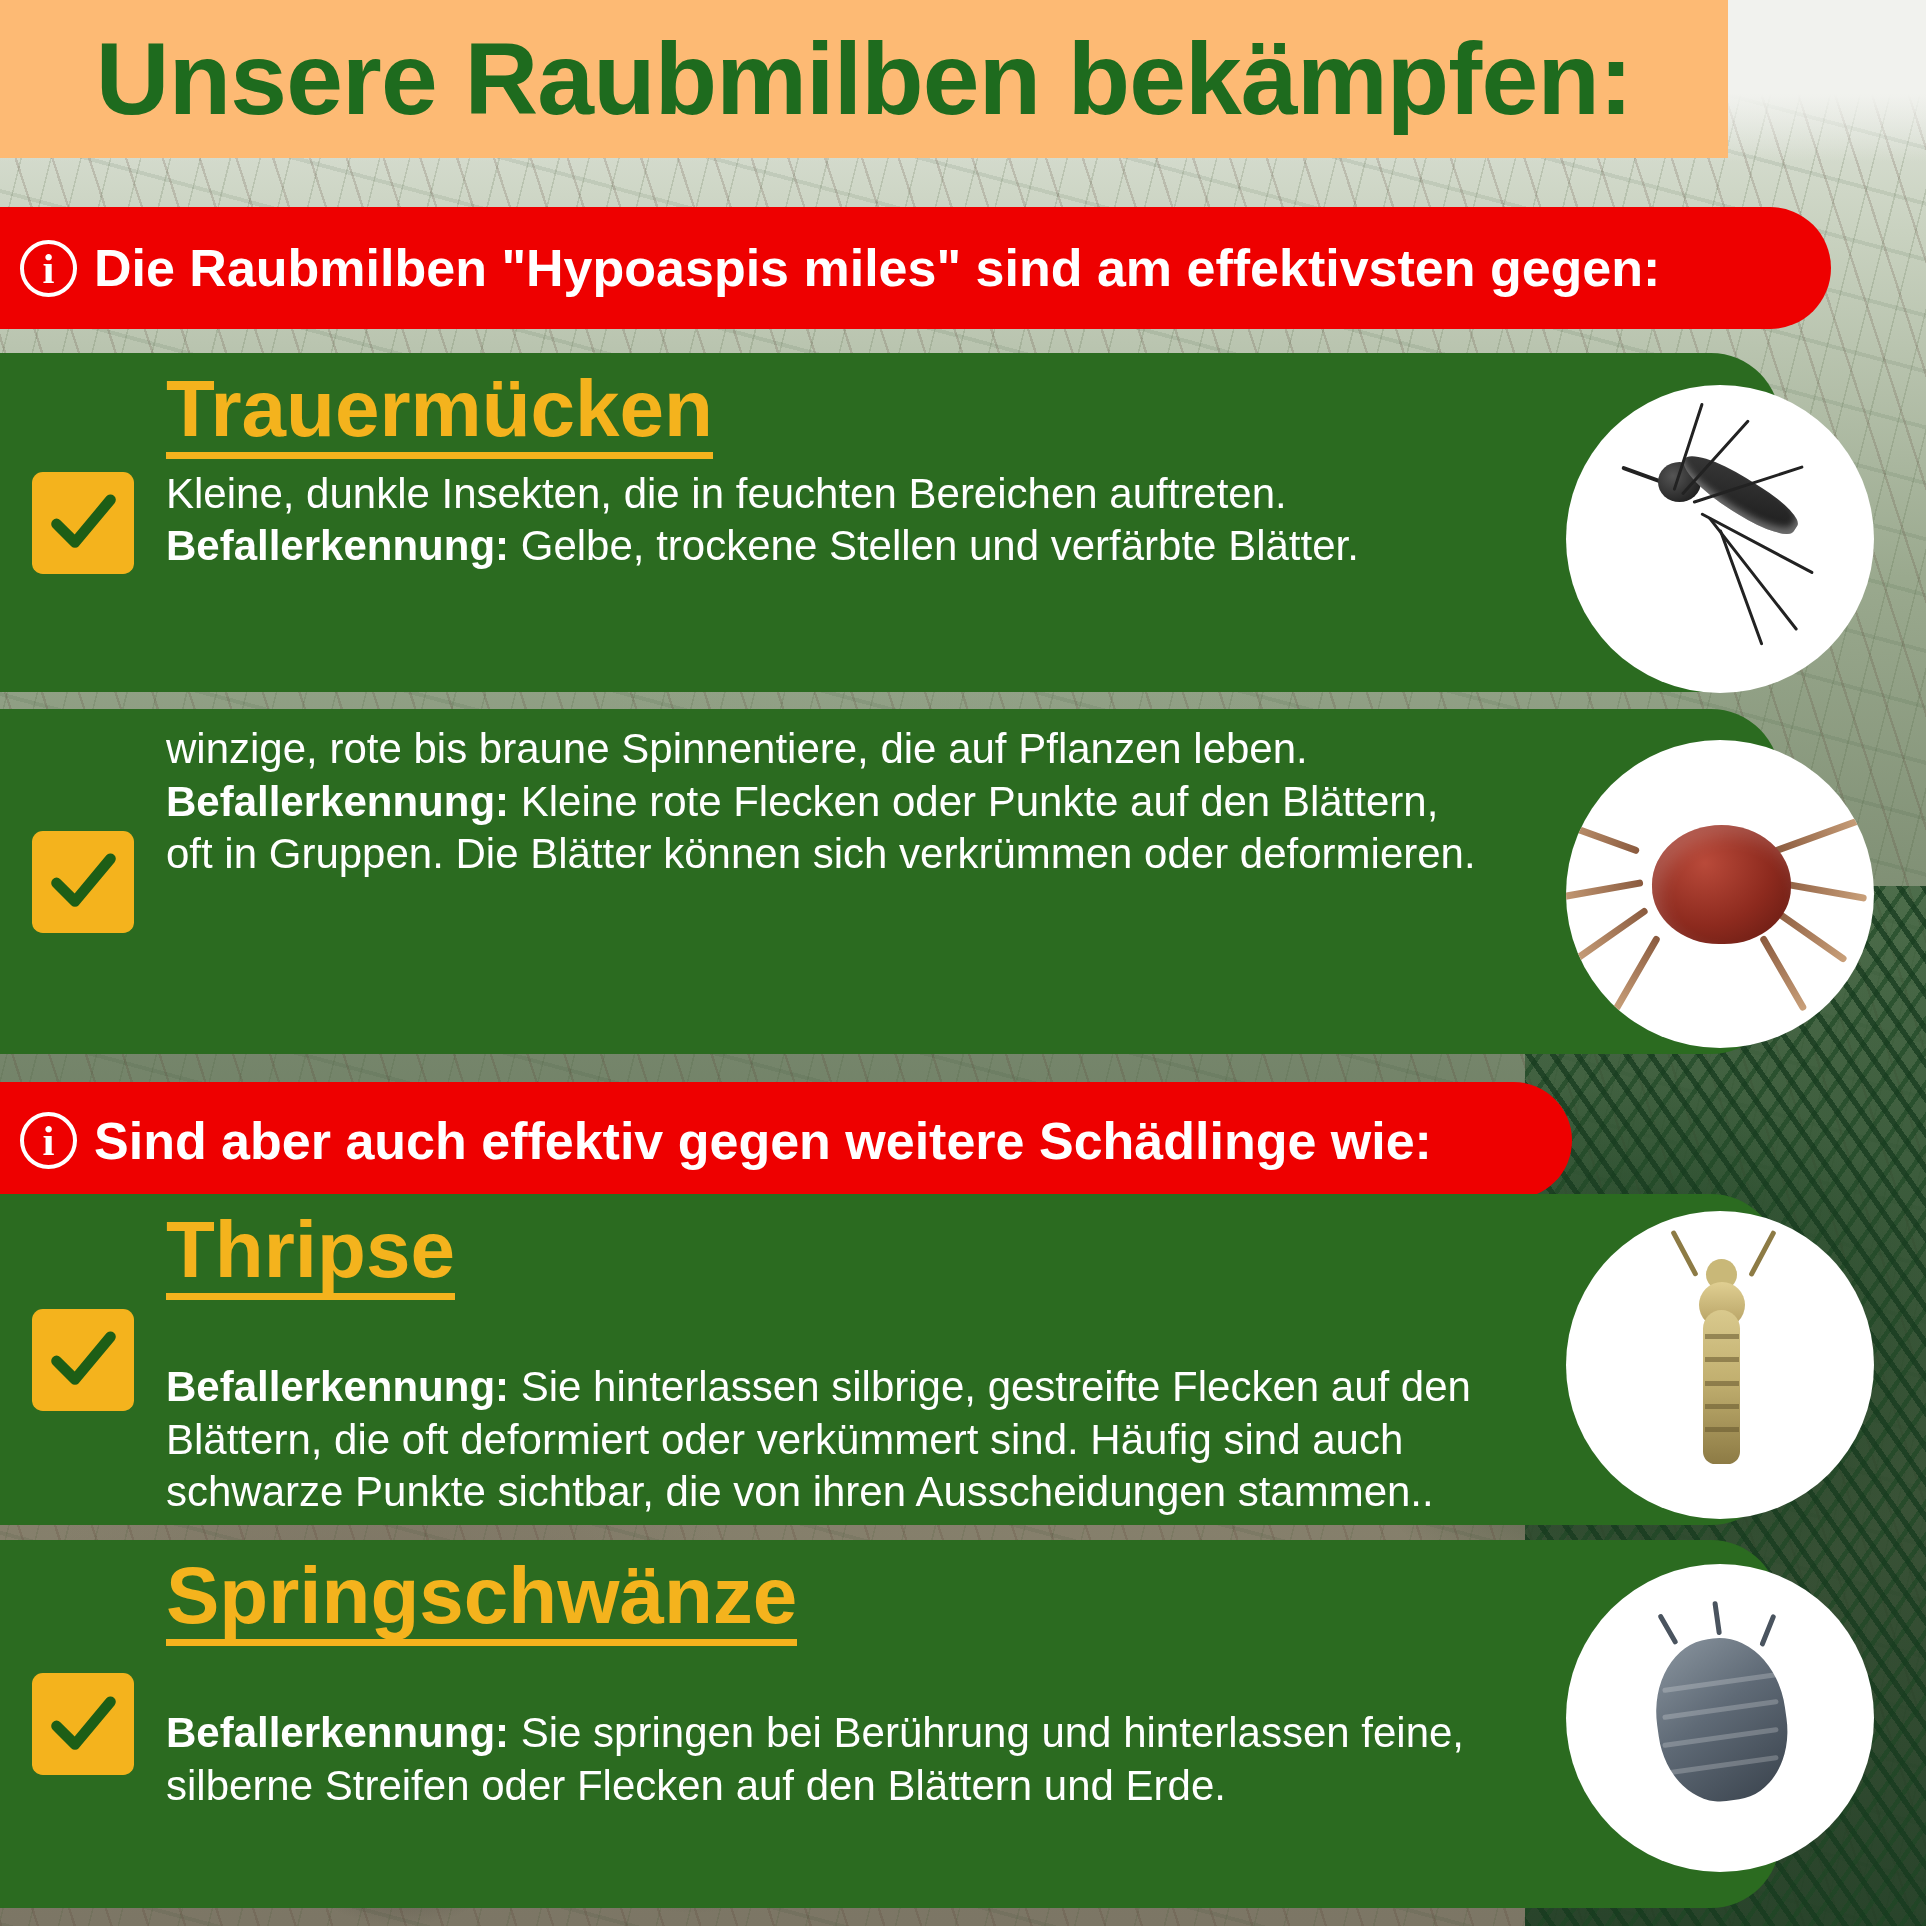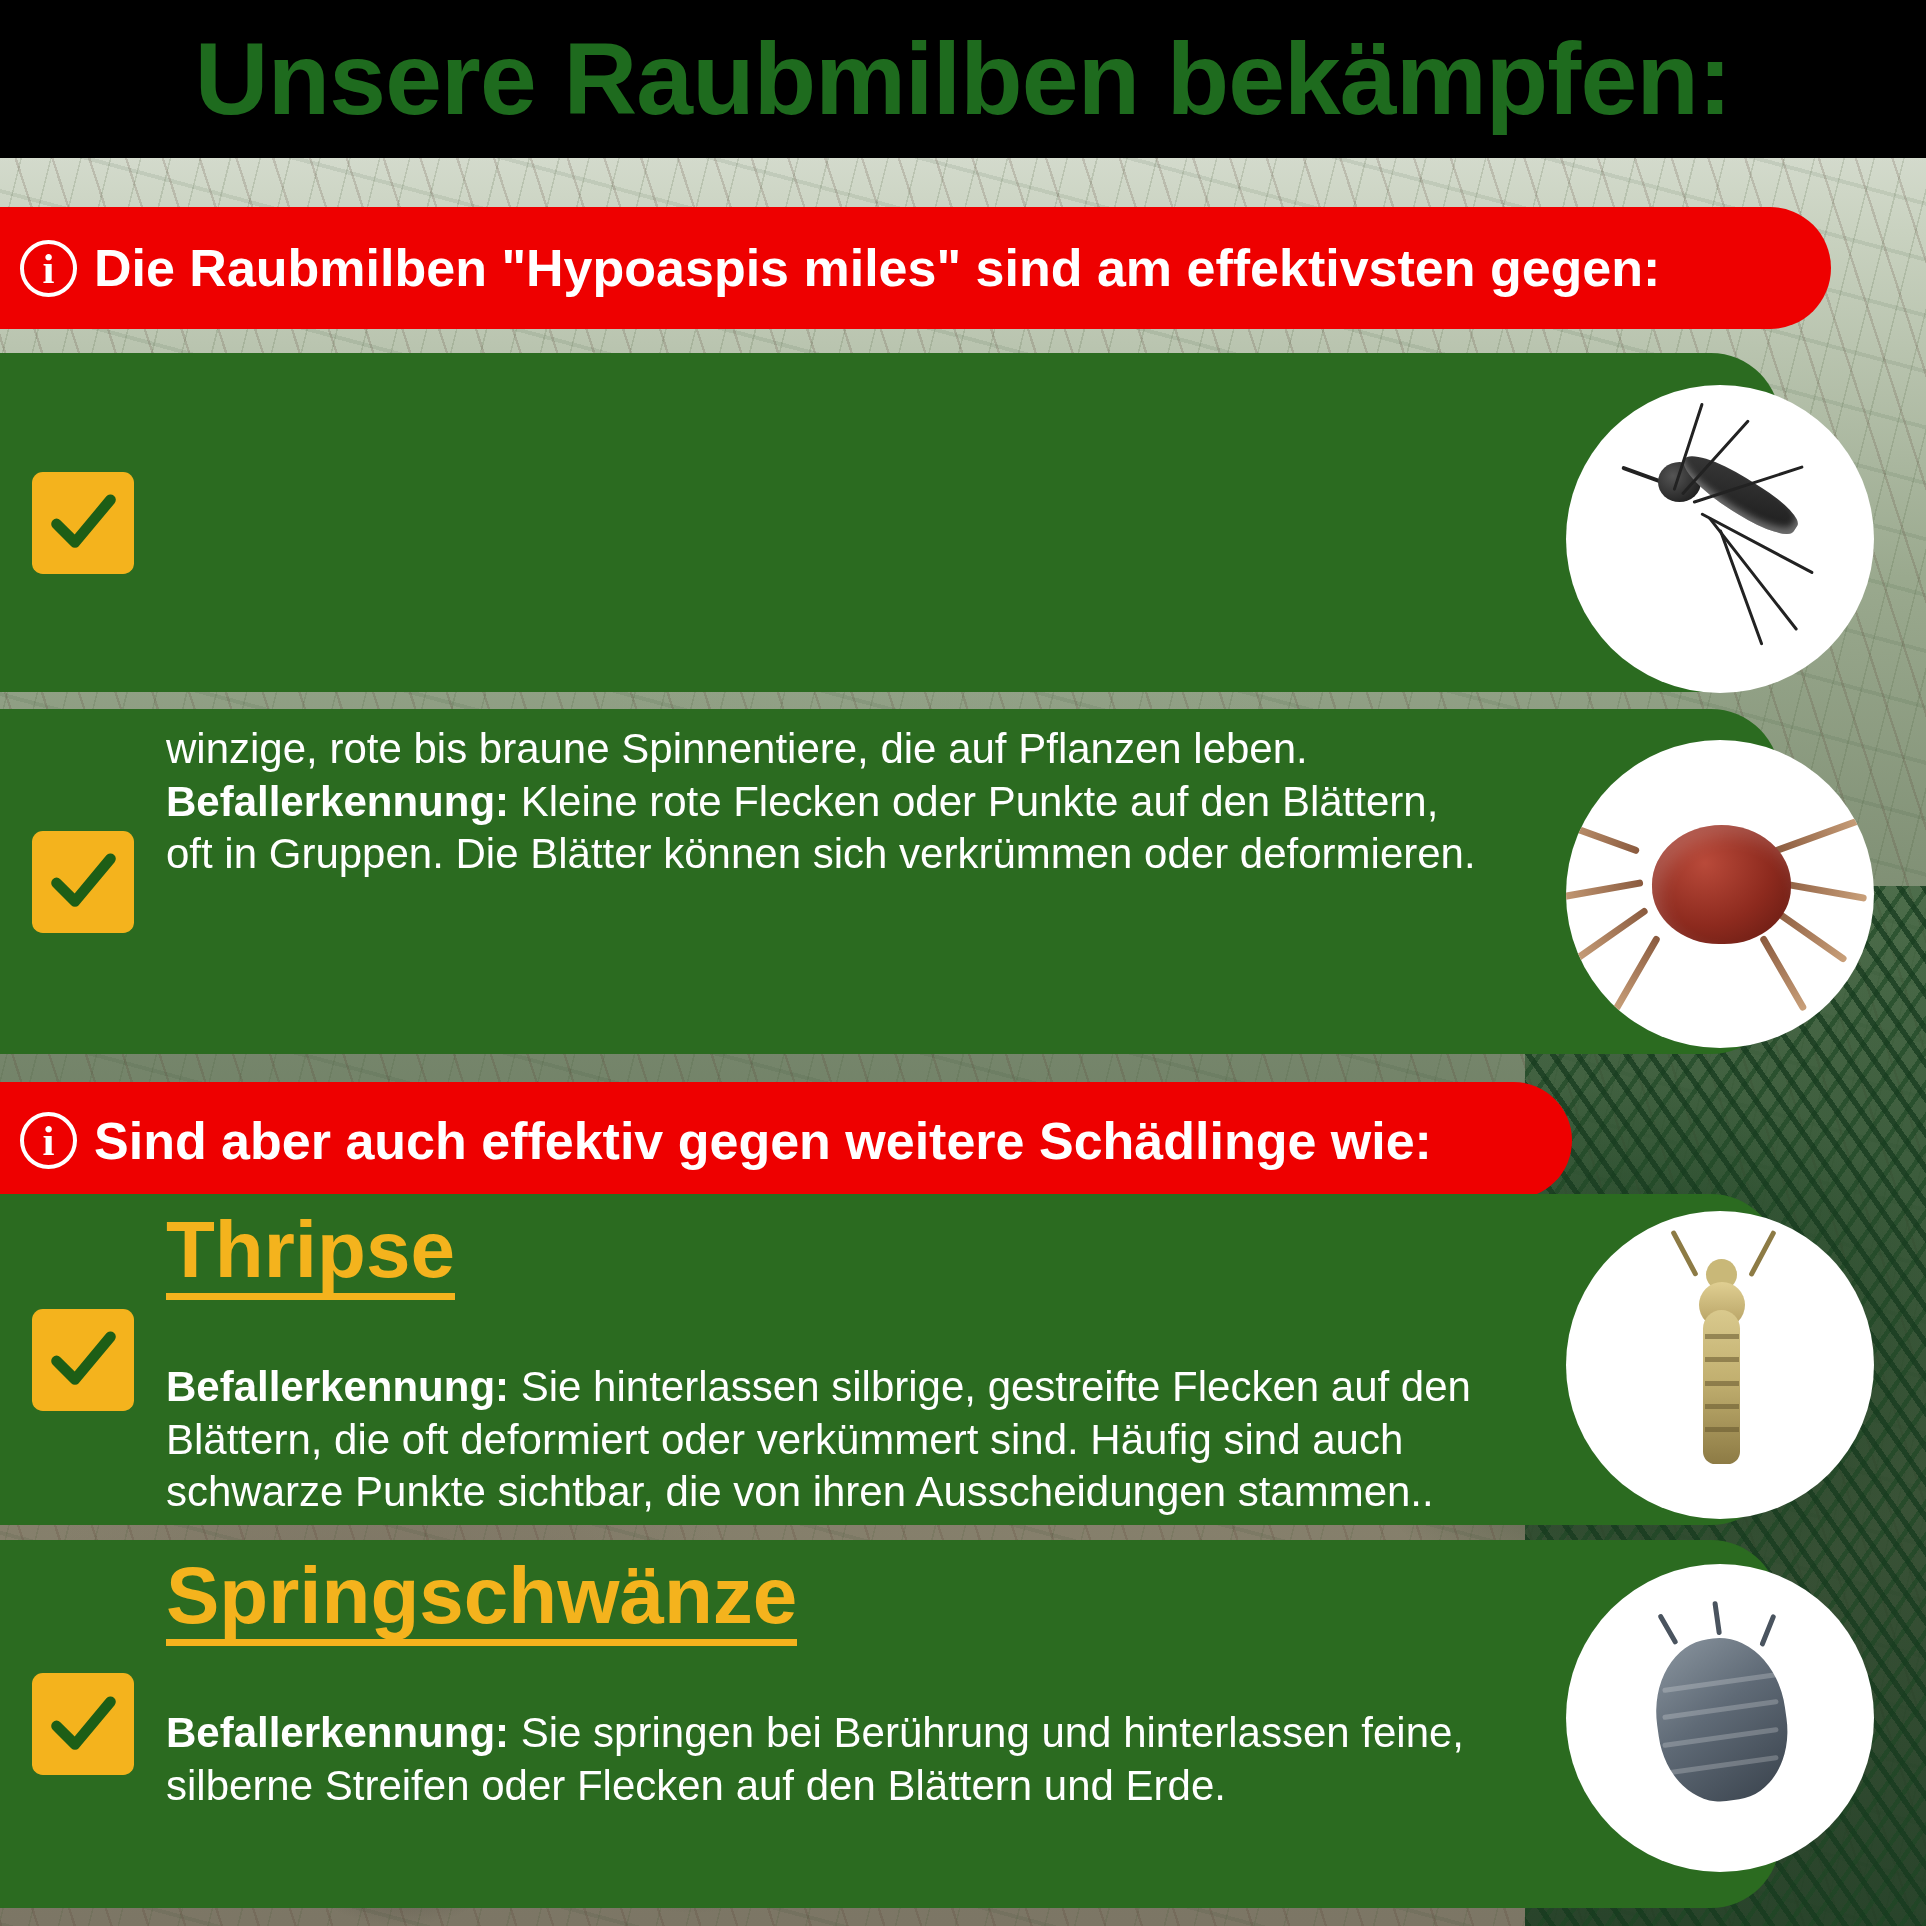--- a/index.html
+++ b/index.html
@@ -58,23 +58,23 @@
   }
   .bg-top-fade {
     position: absolute;
     left: 0; top: 0; right: 0; height: 162px;
     background: linear-gradient(180deg, #f1f2ee 0%, #f1f2ee 58%, rgba(241,242,238,0) 100%);
   }
 
   
   .title-bar {
     position: absolute;
-    left: 0; top: 0; width: 1926px; height: 158px;
+    left: 0; top: 0; width: 1728px; height: 158px;
     display: flex; align-items: center; justify-content: center;
-    background: #000000;
+    background: #fdba74;
   }
   .title {
     font-size: 102px;
     font-weight: 700;
     color: #1e6b1e;
     letter-spacing: -0.8px;
     white-space: nowrap;
     line-height: 1;
   }
 
@@ -290,20 +290,28 @@
     <span class="info-icon">i</span>
     <span class="info-text">Die Raubmilben "Hypoaspis miles" sind am effektivsten gegen:</span>
   </div>
 
   <div class="card c1">
     <div class="check-col">
       <div class="check-box">
         <svg viewBox="0 0 100 100" aria-hidden="true">
           <path d="M12 52 L38 78 L88 18" fill="none" stroke="#1d5e16" stroke-width="15" stroke-linecap="round" stroke-linejoin="round"></path>
         </svg>
+      </div>
+    </div>
+    <div class="card-body">
+      <div class="card-title">Trauermücken</div>
+      <div class="card-desc">
+        <span>Kleine, dunkle Insekten, die in feuchten Bereichen auftreten.</span><br>
+        <span class="lbl">Befallerkennung:</span>
+        <span>Gelbe, trockene Stellen und verfärbte Blätter.</span>
       </div>
     </div>
   </div>
 
   <div class="photo p1">
     <div class="gnat">
       <div class="prob"></div>
       <div class="head"></div>
       <div class="body"></div>
       <div class="leg" style="left:135px; top:127px; width:127px; transform:rotate(28deg);"></div>

